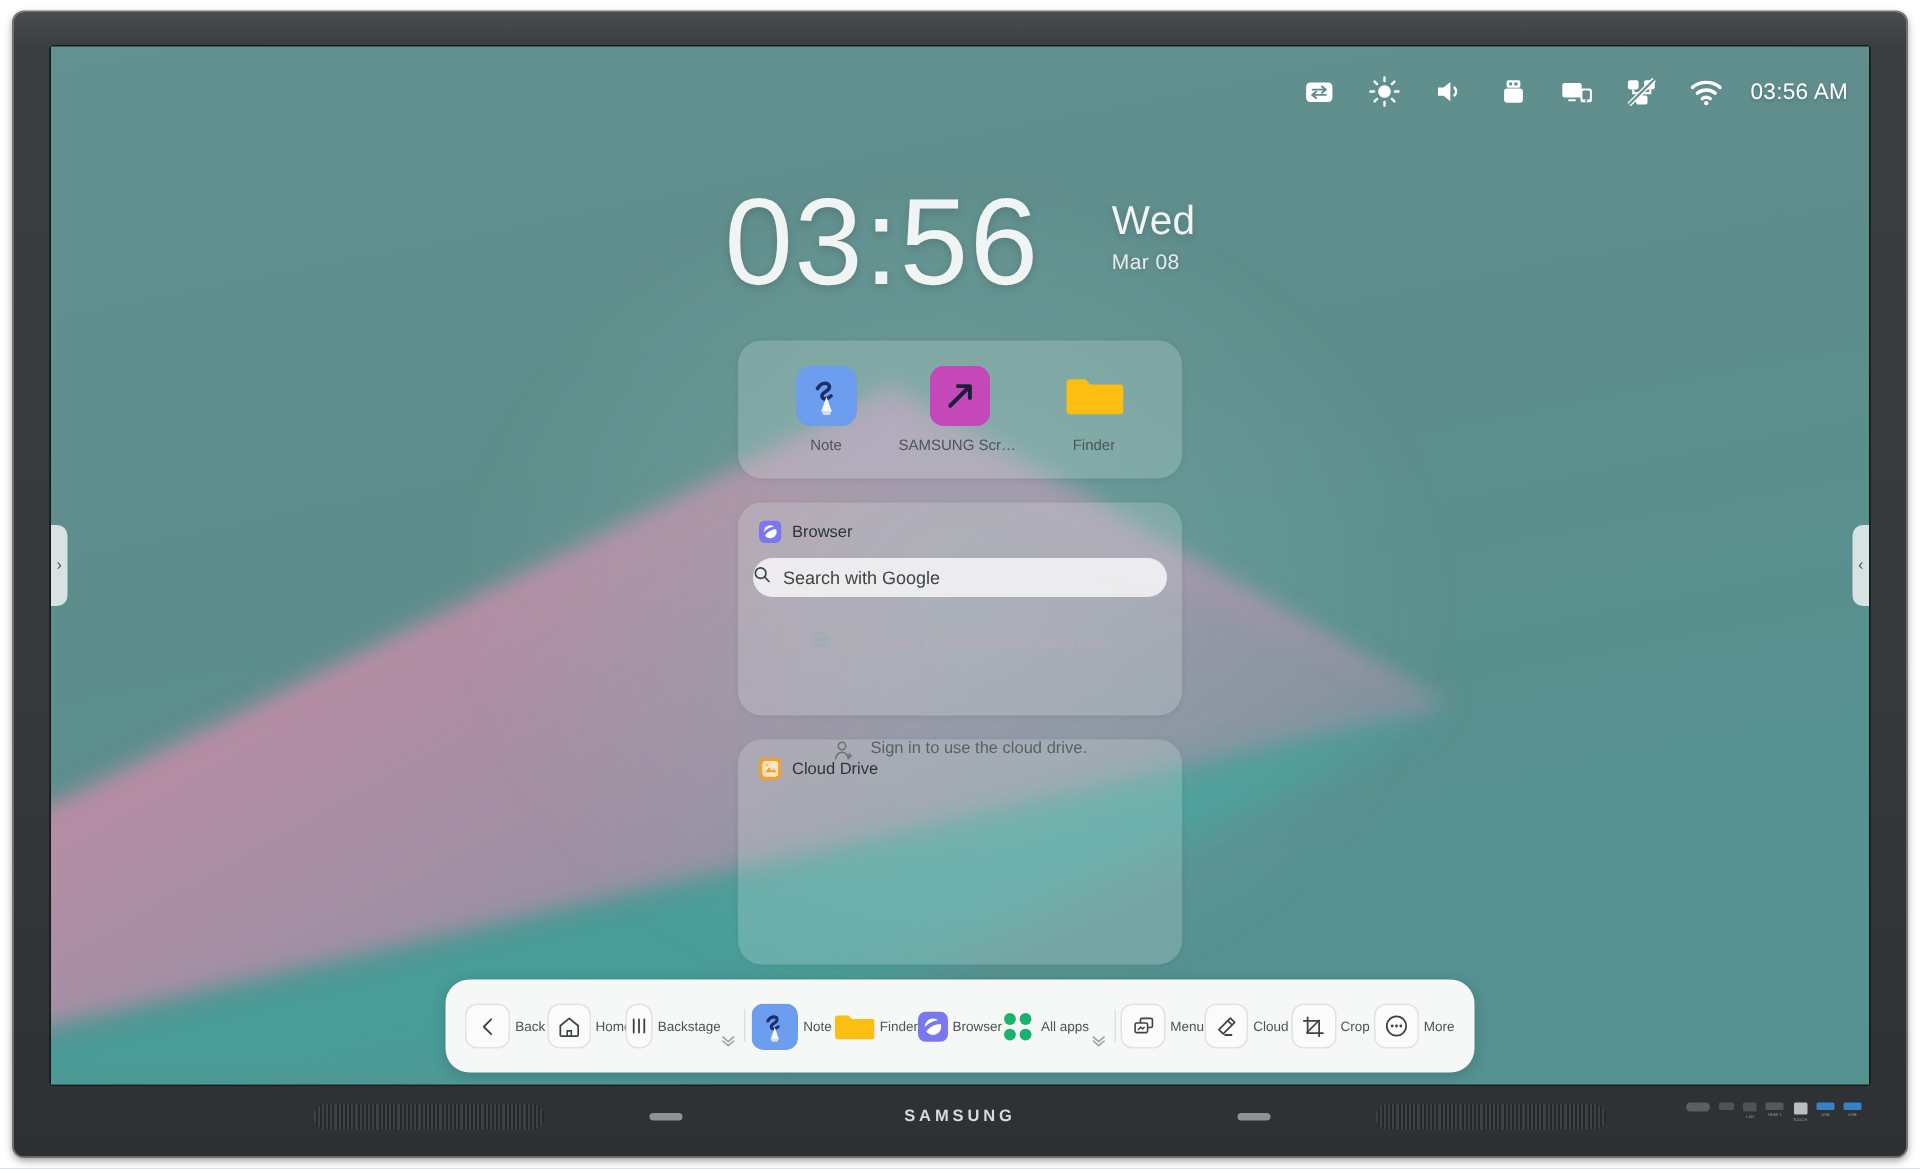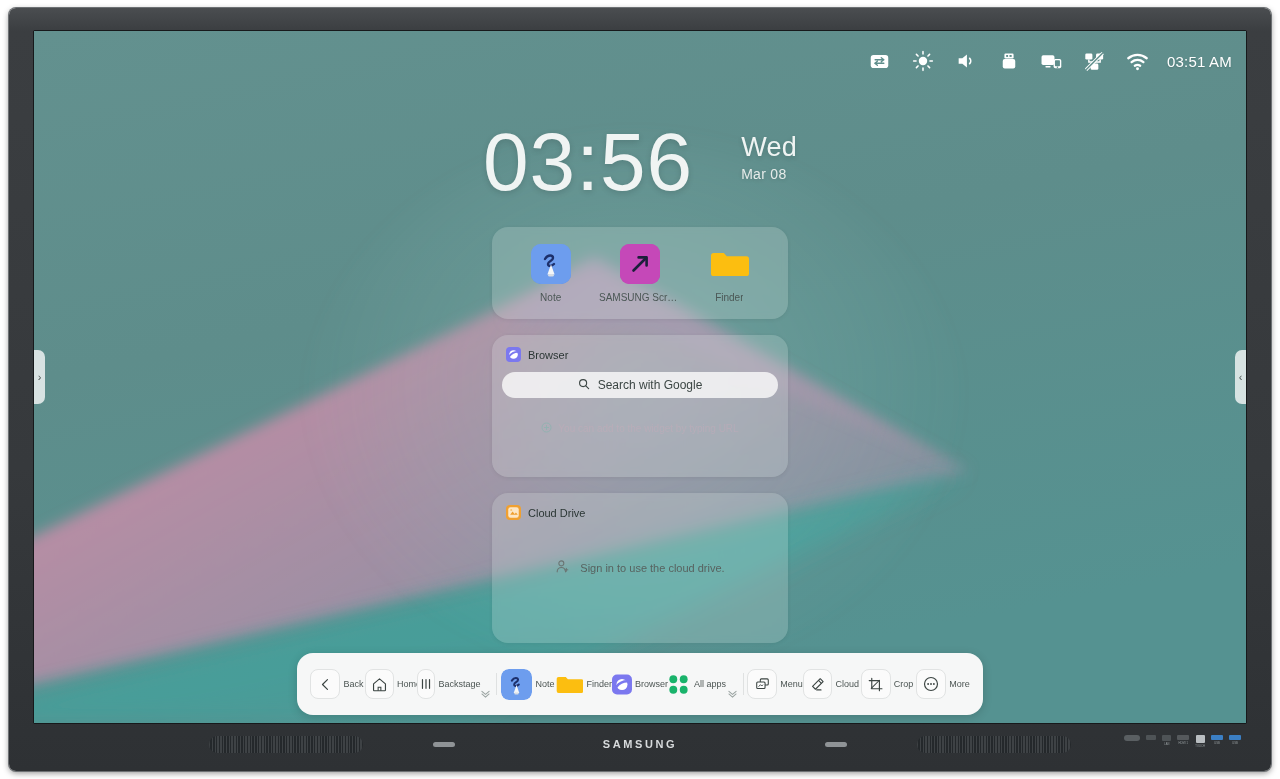--- a/index.html
+++ b/index.html
@@ -134,37 +134,37 @@
   
   #browser-widget { height: 142px; padding: 10px 10px 0 10px; position: relative; }
   .widget-head { display: flex; align-items: center; gap: 7px; padding: 2px 2px 0 4px; }
   .widget-head-icon { width: 15px; height: 15px; border-radius: 4px; }
   .widget-head-title { font-size: 11px; color: #2b3634; font-weight: 400; }
   #search-pill {
     margin-top: 10px;
     height: 26px;
     border-radius: 14px;
     background: rgba(250,250,250,0.82);
-    display: flex; align-items: center; justify-content: center; gap: 8px;
+    display: flex; align-items: center; justify-content: flex-start; gap: 8px;
     cursor: text;
   }
   #search-placeholder { font-size: 12px; color: #3c4644; }
   #browser-hint {
     position: absolute;
     left: 0; right: 0; top: 84px;
     display: flex; align-items: center; justify-content: center; gap: 6px;
     opacity: 0.30;
   }
   #browser-hint-text { font-size: 10px; color: #d6a8bb; white-space: nowrap; }
 
   
   #cloud-widget { height: 150px; padding: 10px 10px 0 10px; position: relative; }
   #cloud-body {
     position: absolute; left: 0; right: 0; top: 0; bottom: 0;
-    display: flex; align-items: center; justify-content: center; gap: 10px;
+    display: flex; justify-content: center; gap: 10px;
   }
   #cloud-signin-text { font-size: 11px; color: #58625f; }
 
   
   .side-handle {
     position: absolute;
     top: 50%; transform: translateY(-50%);
     width: 11px; height: 54px;
     background: rgba(246,248,248,0.80);
     display: flex; align-items: center; justify-content: center;
@@ -357,21 +357,21 @@
         </svg>
       </div>
       <div class="status-icon">
         <svg width="23" height="23" viewBox="0 0 24 24">
           <path d="M2.4 8.6a15 15 0 0 1 19.2 0" stroke="#ffffff" stroke-width="2.4" fill="none" stroke-linecap="round"></path>
           <path d="M5.8 12.6a10 10 0 0 1 12.4 0" stroke="#ffffff" stroke-width="2.4" fill="none" stroke-linecap="round"></path>
           <path d="M9.2 16.4a5 5 0 0 1 5.6 0" stroke="#ffffff" stroke-width="2.4" fill="none" stroke-linecap="round"></path>
           <circle cx="12" cy="19.6" r="1.5" fill="#ffffff"></circle>
         </svg>
       </div>
-      <div id="status-time">03:51 AM</div>
+      <div id="status-time">03:56 AM</div>
     </div>
 
     <div id="clock-widget">
       <div id="clock-inner">
         <div id="clock-time">03:56</div>
         <div id="clock-right">
           <div id="clock-weekday">Wed</div>
           <div id="clock-date">Mar 08</div>
         </div>
       </div>

